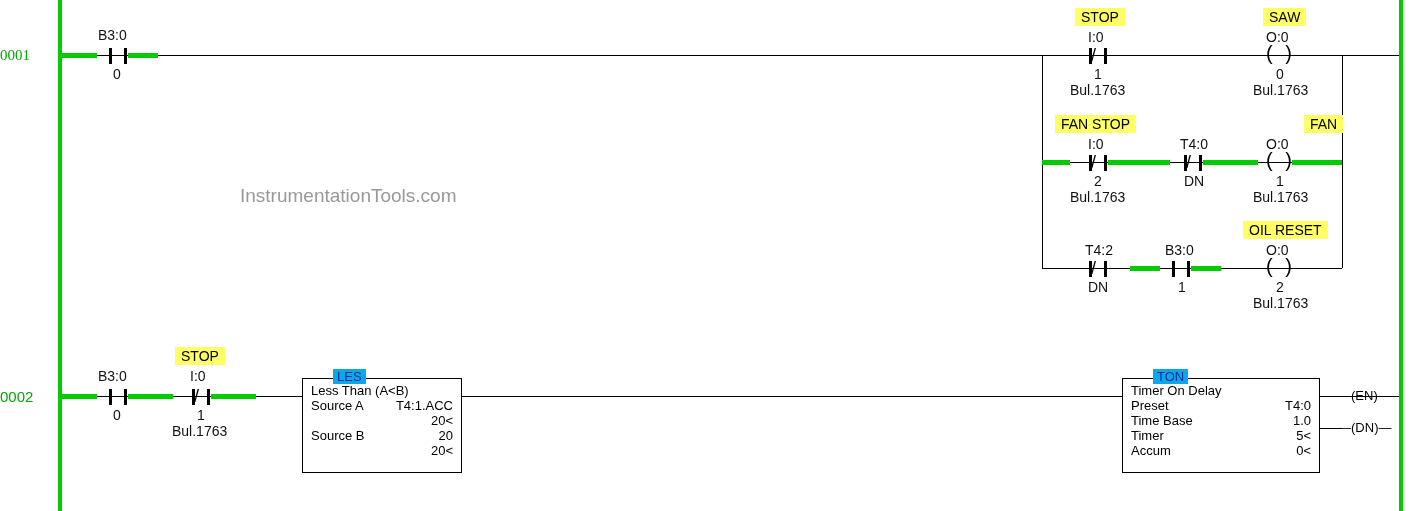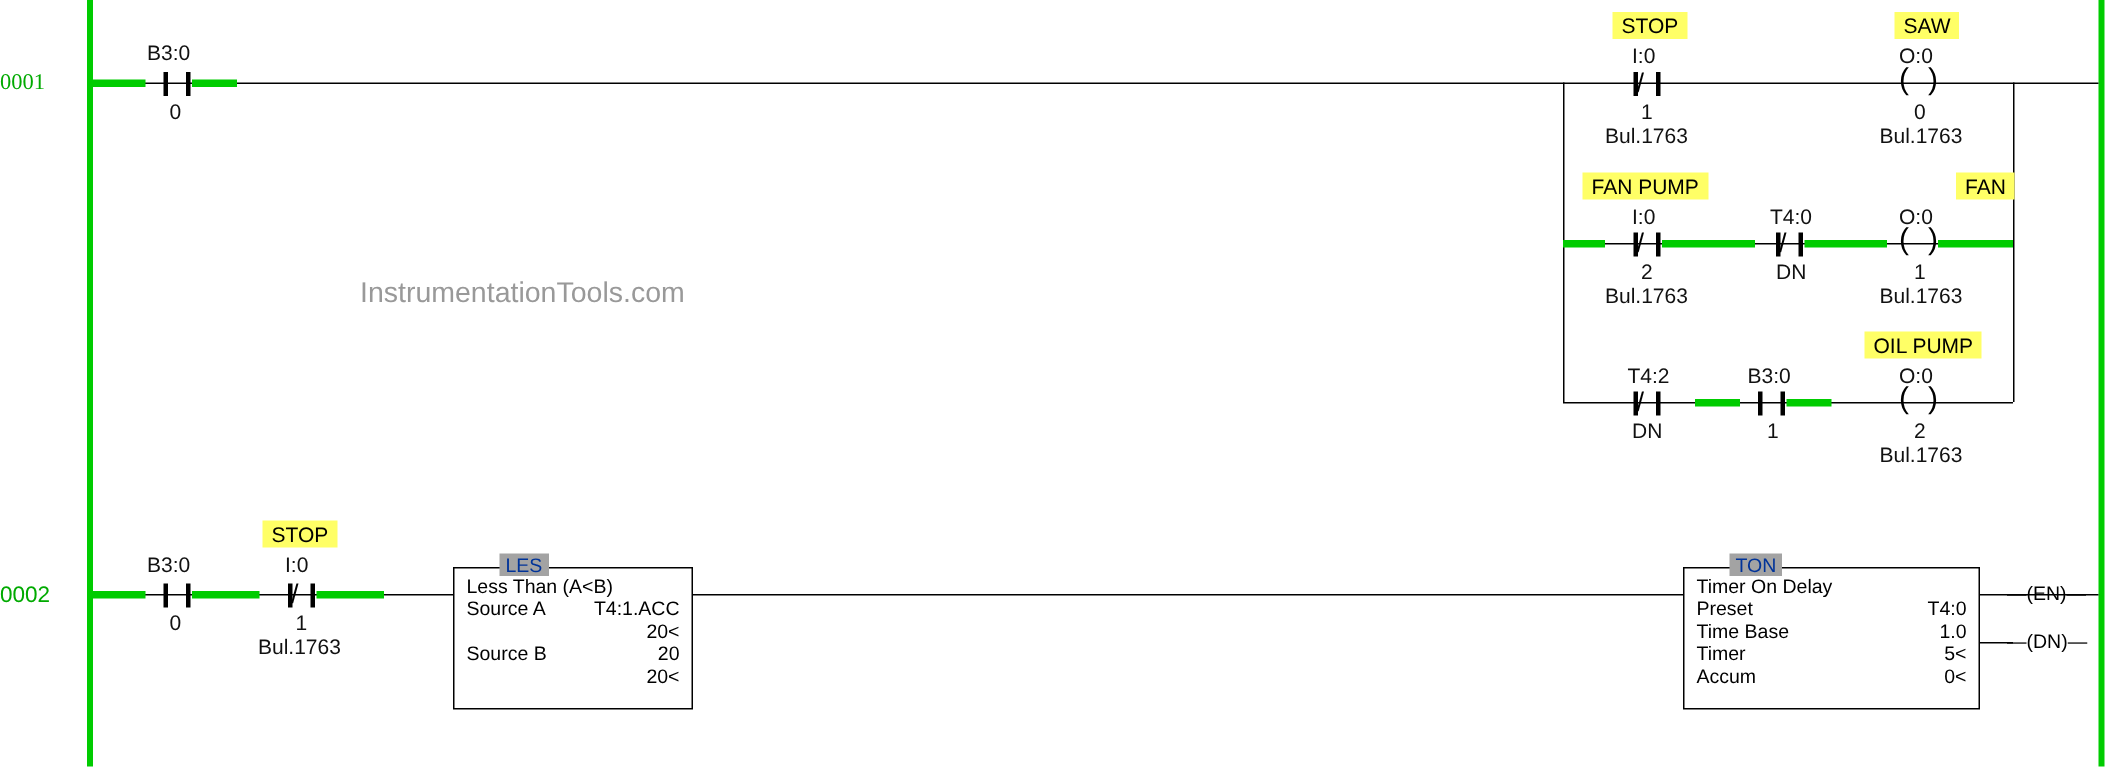--- a/index.html
+++ b/index.html
@@ -87,21 +87,21 @@
     position: absolute;
     border: 1px solid #000;
     background: #fff;
     font-size: 13px;
     padding: 4px 8px 6px 8px;
   }
   .ibox .title {
     position: absolute;
     top: -10px;
     left: 30px;
-    background: #a3a3a3;
+    background: #0ea5e9;
     color: #003399;
     padding: 0 4px;
     font-size: 13px;
   }
   .ibox .row { display:flex; justify-content:space-between; gap:12px; }
   .out-flag {
     position:absolute;
     font-size:13px;
     color:#000;
   }
@@ -150,21 +150,21 @@
 <div class="ote" style="left:1256px; top:46px;">
   <div class="paren pl">(</div>
     <div class="paren pr">)</div>
 </div>
 <div class="addr" style="left:1276px; top:66px;">0</div>
 <div class="addr" style="left:1253px; top:82px;">Bul.1763</div>
 
 <div class="wire" style="left:1042px; top:162px; width:300px;"></div>
 <div class="gwire" style="left:1042px; top:160px; width:28px;"></div>
 
-<div class="tag" style="left:1055px; top:115px;">FAN PUMP</div>
+<div class="tag" style="left:1055px; top:115px;">FAN STOP</div>
 <div class="addr" style="left:1088px; top:136px;">I:0</div>
 <div class="xio" style="left:1075px; top:153px;">
   <div class="bar bl"></div>
     <div class="bar br"></div>
     <div class="slash">/</div>
 </div>
 <div class="gwire" style="left:1108px; top:160px; width:62px;"></div>
 <div class="addr" style="left:1094px; top:173px;">2</div>
 <div class="addr" style="left:1070px; top:189px;">Bul.1763</div>
 
@@ -199,21 +199,21 @@
 
 <div class="gwire" style="left:1130px; top:266px; width:30px;"></div>
 <div class="addr" style="left:1165px; top:242px;">B3:0</div>
 <div class="xic" style="left:1158px; top:259px;">
   <div class="bar bl"></div>
     <div class="bar br"></div>
 </div>
 <div class="gwire" style="left:1191px; top:266px; width:30px;"></div>
 <div class="addr" style="left:1178px; top:279px;">1</div>
 
-<div class="tag" style="left:1243px; top:221px;">OIL PUMP</div>
+<div class="tag" style="left:1243px; top:221px;">OIL RESET</div>
 <div class="addr" style="left:1266px; top:242px;">O:0</div>
 <div class="ote" style="left:1256px; top:259px;">
   <div class="paren pl">(</div>
     <div class="paren pr">)</div>
 </div>
 <div class="addr" style="left:1276px; top:279px;">2</div>
 <div class="addr" style="left:1253px; top:295px;">Bul.1763</div>
 
 <div class="rung-num" style="left:0px; top:388px;">0002</div>
 <div class="wire" style="left:62px; top:396px; width:1060px;"></div>

